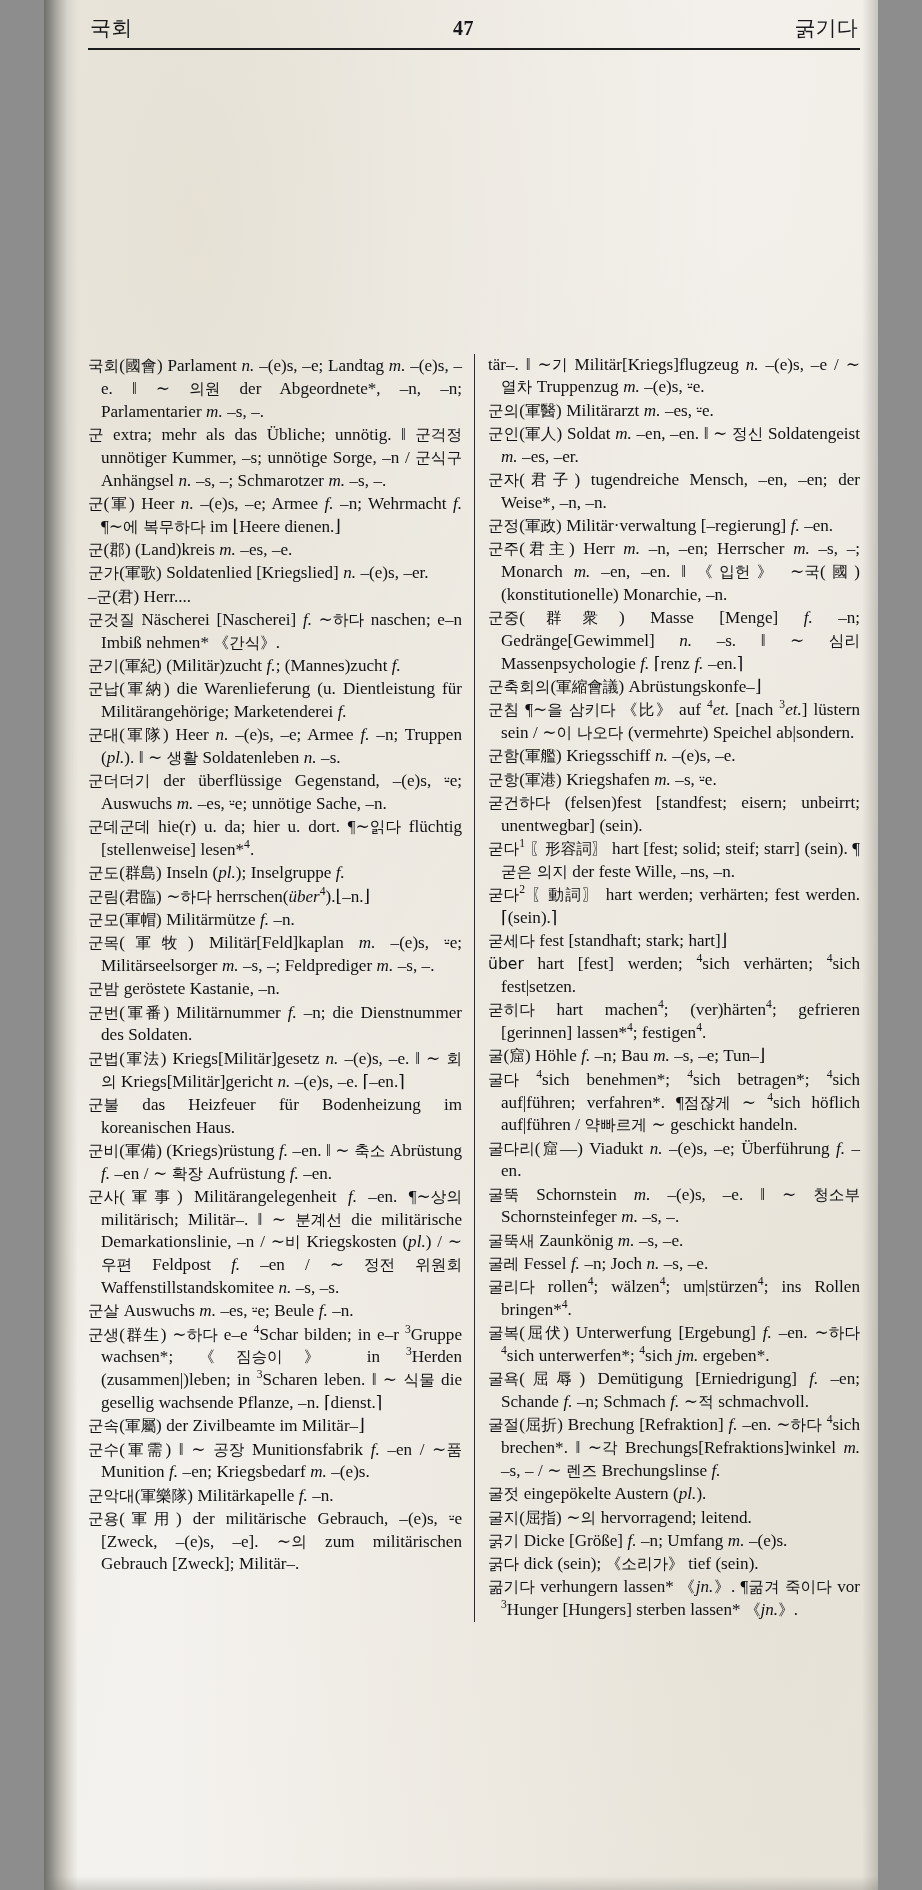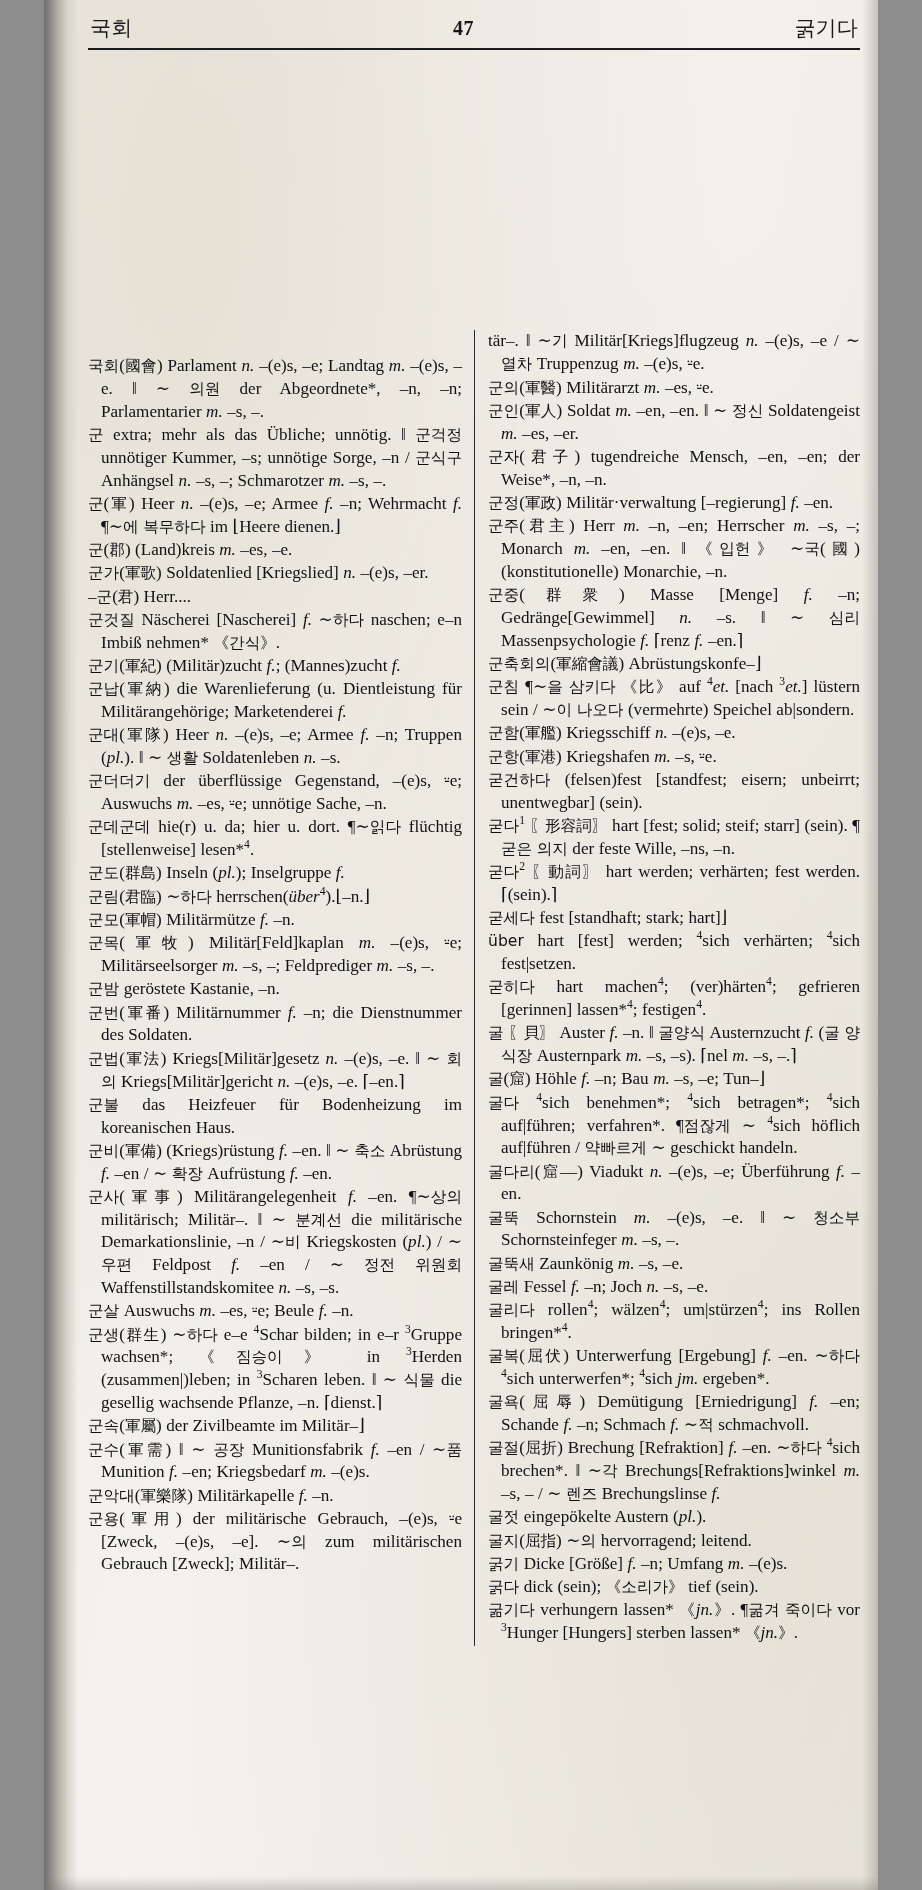--- a/index.html
+++ b/index.html
@@ -176,21 +176,20 @@
           <p class="entry"><span class="kr">군축회의</span>(<span class="kr">軍縮會議</span>) Abrüstungskonfe–⌋</p>
           <p class="entry"><span class="kr">군침</span> ¶∼<span class="kr">을</span> <span class="kr">삼키다</span> <span class="kr">《比》</span> auf <sup>4</sup><i>et.</i> [nach <sup>3</sup><i>et.</i>] lüstern sein / ∼<span class="kr">이</span> <span class="kr">나오다</span> (vermehrte) Speichel ab|sondern.</p>
           <p class="entry"><span class="kr">군함</span>(<span class="kr">軍艦</span>) Kriegsschiff <i>n.</i> –(e)s, –e.</p>
           <p class="entry"><span class="kr">군항</span>(<span class="kr">軍港</span>) Kriegshafen <i>m.</i> –s, ⸚e.</p>
           <p class="entry"><span class="kr">굳건하다</span> (felsen)fest [standfest; eisern; unbeirrt; unentwegbar] (sein).</p>
           <p class="entry"><span class="kr">굳다</span><sup>1</sup> <span class="kr">〖形容詞〗</span> hart [fest; solid; steif; starr] (sein). ¶ <span class="kr">굳은</span> <span class="kr">의지</span> der feste Wille, –ns, –n.</p>
           <p class="entry"><span class="kr">굳다</span><sup>2</sup> <span class="kr">〖動詞〗</span> hart werden; verhärten; fest werden. ⌈(sein).⌉</p>
           <p class="entry"><span class="kr">굳세다</span> fest [standhaft; stark; hart]⌋</p>
           <p class="entry"><span class="kr">über</span> hart [fest] werden; <sup>4</sup>sich verhärten; <sup>4</sup>sich fest|setzen.</p>
           <p class="entry"><span class="kr">굳히다</span> hart machen<sup>4</sup>; (ver)härten<sup>4</sup>; gefrieren [gerinnen] lassen*<sup>4</sup>; festigen<sup>4</sup>.</p>
-          <p class="entry"><span class="kr">굴</span> <span class="kr">〖貝〗</span> Auster <i>f.</i> –n. ‖ <span class="kr">굴양식</span> Austernzucht <i>f.</i> (<span class="kr">굴</span> <span class="kr">양식장</span> Austernpark <i>m.</i> –s, –s). ⌈nel <i>m.</i> –s, –.⌉</p>
           <p class="entry"><span class="kr">굴</span>(<span class="kr">窟</span>) Höhle <i>f.</i> –n; Bau <i>m.</i> –s, –e; Tun–⌋</p>
           <p class="entry"><span class="kr">굴다</span> <sup>4</sup>sich benehmen*; <sup>4</sup>sich betragen*; <sup>4</sup>sich auf|führen; verfahren*. ¶<span class="kr">점잖게</span> ∼ <sup>4</sup>sich höflich auf|führen / <span class="kr">약빠르게</span> ∼ geschickt handeln.</p>
           <p class="entry"><span class="kr">굴다리</span>(<span class="kr">窟</span>—) Viadukt <i>n.</i> –(e)s, –e; Überführung <i>f.</i> –en.</p>
           <p class="entry"><span class="kr">굴뚝</span> Schornstein <i>m.</i> –(e)s, –e. ‖ ∼ <span class="kr">청소부</span> Schornsteinfeger <i>m.</i> –s, –.</p>
           <p class="entry"><span class="kr">굴뚝새</span> Zaunkönig <i>m.</i> –s, –e.</p>
           <p class="entry"><span class="kr">굴레</span> Fessel <i>f.</i> –n; Joch <i>n.</i> –s, –e.</p>
           <p class="entry"><span class="kr">굴리다</span> rollen<sup>4</sup>; wälzen<sup>4</sup>; um|stürzen<sup>4</sup>; ins Rollen bringen*<sup>4</sup>.</p>
           <p class="entry"><span class="kr">굴복</span>(<span class="kr">屈伏</span>) Unterwerfung [Ergebung] <i>f.</i> –en. ∼<span class="kr">하다</span> <sup>4</sup>sich unterwerfen*; <sup>4</sup>sich <i>jm.</i> ergeben*.</p>
           <p class="entry"><span class="kr">굴욕</span>(<span class="kr">屈辱</span>) Demütigung [Erniedrigung] <i>f.</i> –en; Schande <i>f.</i> –n; Schmach <i>f.</i> ∼<span class="kr">적</span> schmachvoll.</p>
           <p class="entry"><span class="kr">굴절</span>(<span class="kr">屈折</span>) Brechung [Refraktion] <i>f.</i> –en. ∼<span class="kr">하다</span> <sup>4</sup>sich brechen*. ‖ ∼<span class="kr">각</span> Brechungs[Refraktions]winkel <i>m.</i> –s, – / ∼ <span class="kr">렌즈</span> Brechungslinse <i>f.</i></p>

